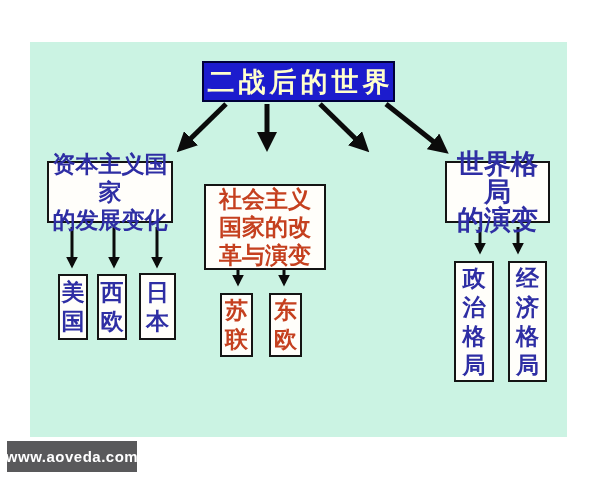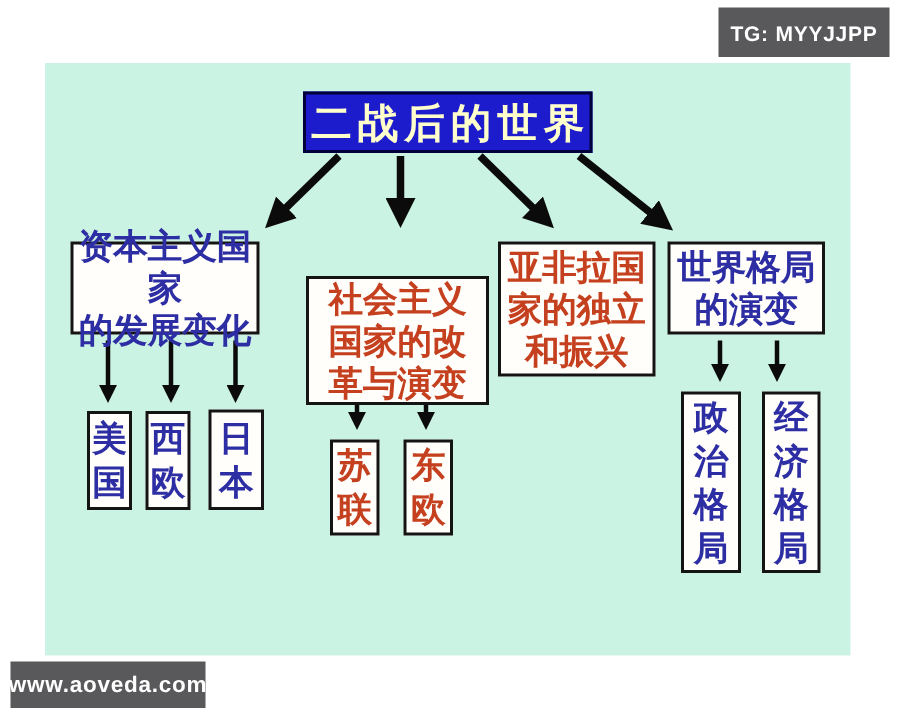--- a/index.html
+++ b/index.html
@@ -52,21 +52,21 @@
     color:var(--root-text);
     font-size:27px;letter-spacing:4px;
     text-indent:4px;
     white-space:nowrap;
   }
   .blue{color:var(--blue-text);}
   .orange{color:var(--orange-text);}
   .n-b1{left:47px;top:161px;width:126px;height:62px;font-size:23px;}
   .n-b2{left:204px;top:164px;width:122px;height:86px;font-size:23px;margin-top:20px;}
   .n-b3{left:332px;top:161px;width:105px;height:90px;font-size:23px;}
-  .n-b4{left:445px;top:161px;width:105px;height:62px;font-size:23px;}
+  .n-b4{left:445px;top:161px;width:105px;height:62px;font-size:27px;}
   .leaf2{font-size:23px;line-height:29px;}
   .n-l1{left:58px;top:274px;width:30px;height:66px;}
   .n-l2{left:97px;top:274px;width:30px;height:66px;}
   .n-l3{left:139px;top:273px;width:37px;height:67px;}
   .n-l4{left:220px;top:293px;width:33px;height:64px;}
   .n-l5{left:269px;top:293px;width:33px;height:64px;}
   .leaf4{font-size:23px;line-height:29px;}
   .n-l6{left:454px;top:261px;width:40px;height:121px;}
   .n-l7{left:508px;top:261px;width:39px;height:121px;}
   .badge{
@@ -108,23 +108,20 @@
     <path class="small" d="M518,227 L518,251" marker-end="url(#ah)"></path>
   </svg>
 
   <div class="node n-title">二战后的世界</div>
 
   <div class="node n-b1 blue">资本主义国家
 的发展变化</div>
   <div class="node n-b2 orange">社会主义
 国家的改
 革与演变</div>
-  <div class="node n-b3 orange">亚非拉国
-家的独立
-和振兴</div>
   <div class="node n-b4 blue">世界格局
 的演变</div>
 
   <div class="node n-l1 leaf2 blue">美
 国</div>
   <div class="node n-l2 leaf2 blue">西
 欧</div>
   <div class="node n-l3 leaf2 blue">日
 本</div>
   <div class="node n-l4 leaf2 orange">苏
@@ -133,16 +130,15 @@
 欧</div>
   <div class="node n-l6 leaf4 blue">政
 治
 格
 局</div>
   <div class="node n-l7 leaf4 blue">经
 济
 格
 局</div>
 
-  <div class="badge badge-tg">TG: MYYJJPP</div>
   <div class="badge badge-site">www.aoveda.com</div>
 
 </div>
 
 </body></html>

